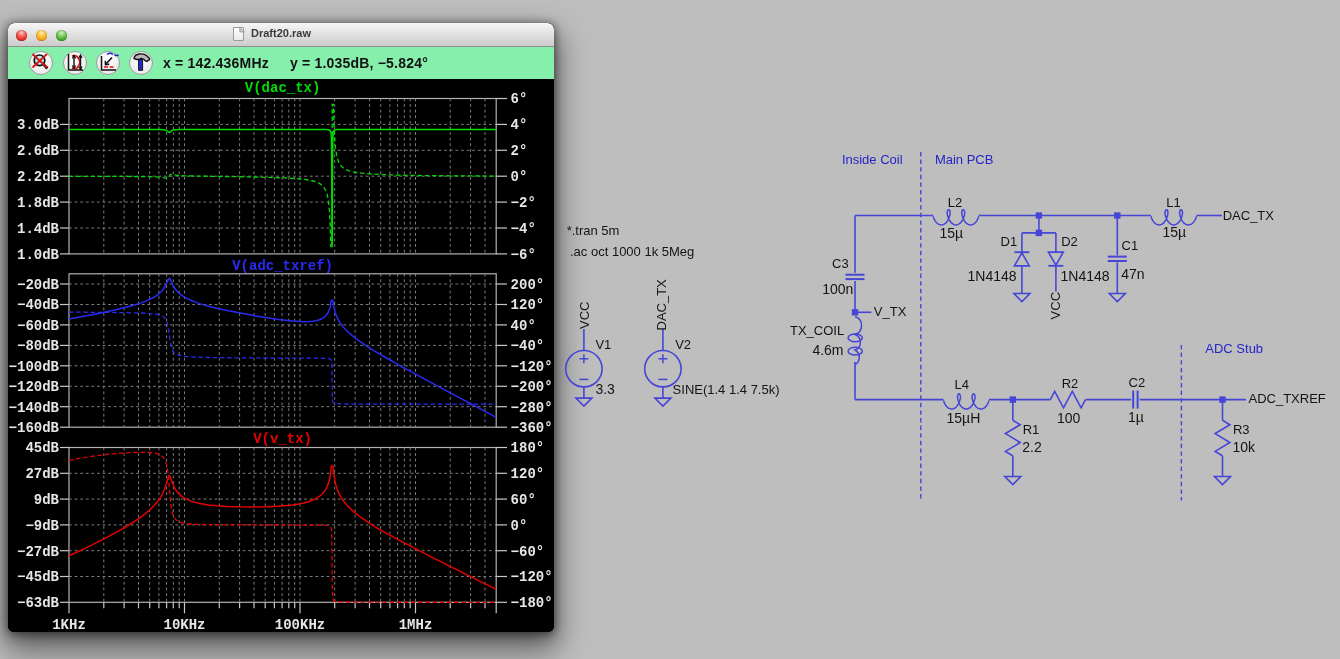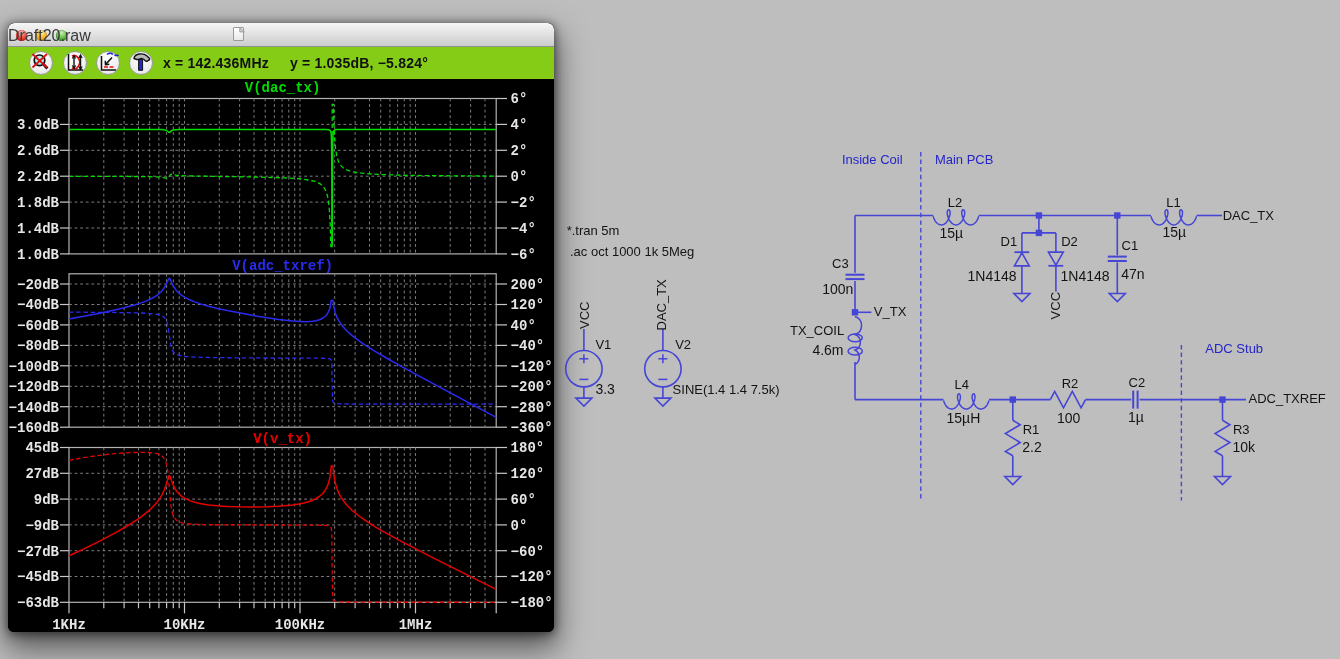--- a/index.html
+++ b/index.html
@@ -6,25 +6,25 @@
 #win { position:absolute; left:8px; top:23px; width:546px; height:609px;
   border-radius:6px; overflow:hidden; background:#000;
   box-shadow:0 14px 30px 4px rgba(0,0,0,0.5), 0 3px 12px rgba(0,0,0,0.4), 0 0 7px 1px rgba(0,0,0,0.22); }
 #tbar { position:absolute; left:0; top:0; width:100%; height:24px;
   background:linear-gradient(#f6f6f6,#cccccc); border-bottom:1px solid #909090;
   border-radius:6px 6px 0 0; }
 .tl { position:absolute; top:6.6px; width:11px; height:11px; border-radius:50%; }
 #tl1 { left:8.3px; background:radial-gradient(circle at 50% 25%,#ffc9c2 0%,#f4655a 38%,#e3281d 72%,#8e1511 100%);box-shadow:inset 0 0 1px rgba(90,0,0,.8);}
 #tl2 { left:28px; }
 #tl3 { left:48.4px; background:radial-gradient(circle at 50% 25%,#ccf0bc 0%,#82cc62 38%,#3fa327 72%,#1d5c12 100%);box-shadow:inset 0 0 1px rgba(0,70,0,.8);}
-#title { position:absolute; top:3.5px; left:0; width:100%; text-align:left;
-  font-size:16px; color:#3a3a3a; }
+#title { position:absolute; top:3.5px; left:0; width:100%; text-align:center;
+  font-size:11px; color:#3a3a3a;font-weight:bold; }
 #dicon { position:absolute; left:225px; top:4px; width:11px; height:14px;
   background:linear-gradient(#fff,#e8e8e8); border:1px solid #9a9a9a; border-radius:1px; }
-#toolbar { position:absolute; left:0; top:24px; width:100%; height:32px; background:#84cc16; }
+#toolbar { position:absolute; left:0; top:24px; width:100%; height:32px; background:#86efac; }
 .btn { position:absolute; top:4px; width:24px; height:24px; border-radius:50%;
   background:radial-gradient(circle at 50% 30%,#ffffff,#ececec 70%,#dedede); border:1.4px solid #9c9c9c; }
 #xy { position:absolute; left:155px; top:8px; font-size:14px; font-weight:bold; color:#111;
   font-family:"Liberation Sans",sans-serif; letter-spacing:0.2px;}
 #plot { position:absolute; left:0; top:56px; width:546px; height:553px; background:#000; }
 svg.ovl { position:absolute; left:0; top:0; }
 </style></head>
 <body>
 <div id="win">
   <div id="tbar">

